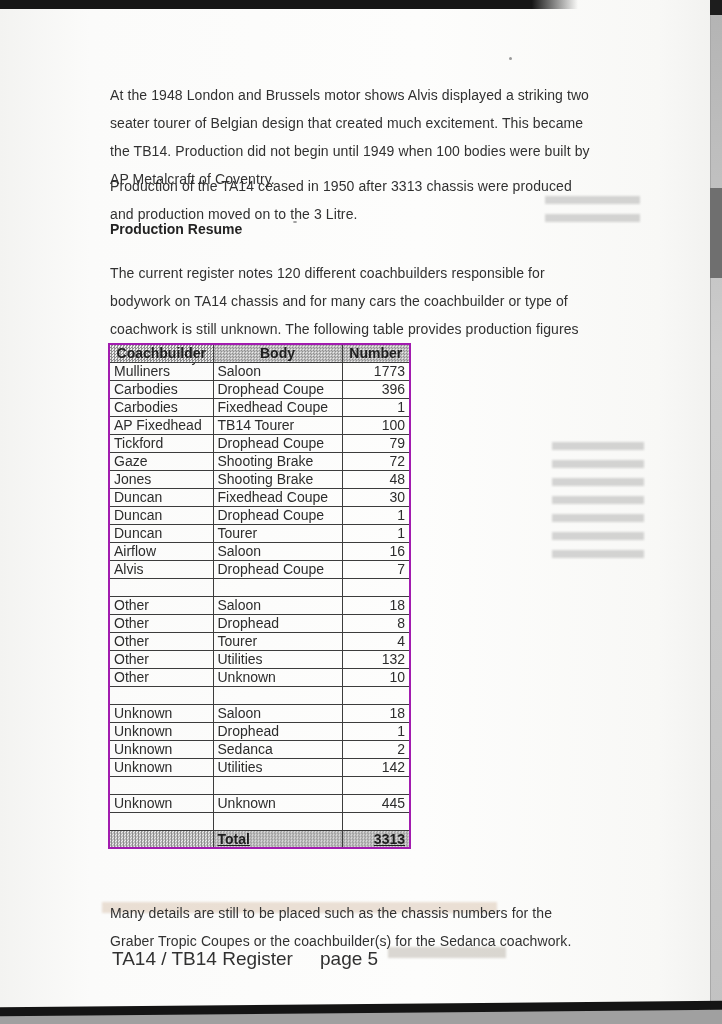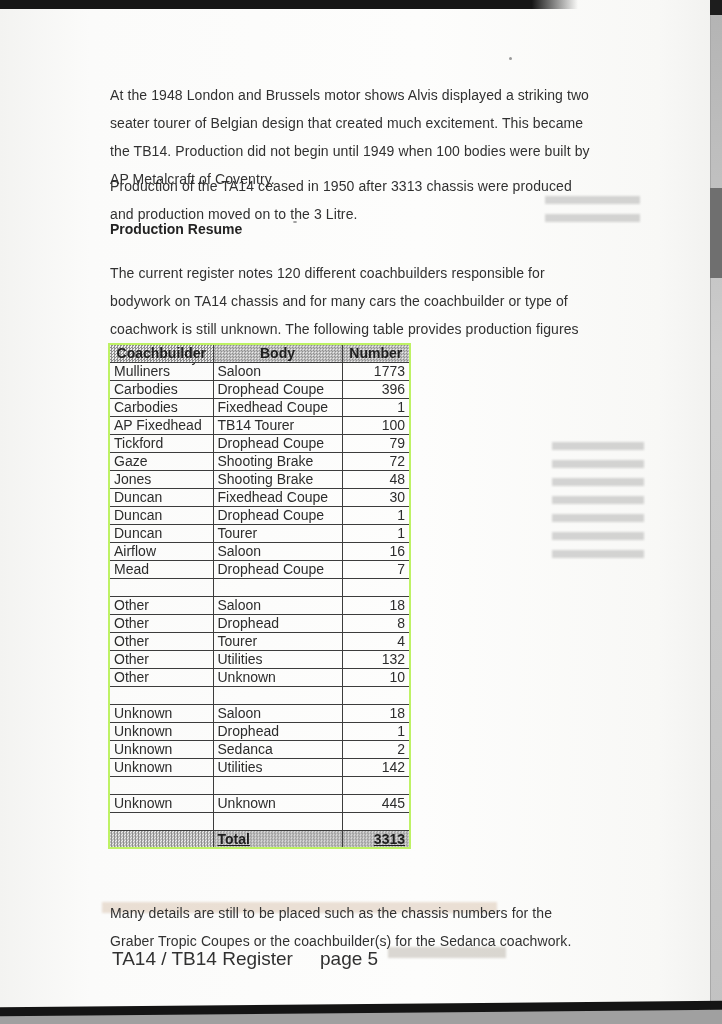--- a/index.html
+++ b/index.html
@@ -42,21 +42,21 @@
   .heading { position:absolute; left:110px; top:221px; font-size:14px; font-weight:bold; color:#232323; }
   .p3 { top:259px; }
   .p4 { top:876px;margin-top:23px; }
   .footer { position:absolute; left:112px; top:948px; font-size:19px; color:#313131; }
   .footer .pagenum { position:absolute; left:208px; top:0; white-space:nowrap; }
   
   .prod-table { position:absolute; left:108px; top:343px; border-collapse:collapse;
     table-layout:fixed; width:301px; font-size:14px; color:#2c2c2c; }
   .prod-table td, .prod-table th { border:1px solid #3c3c3c; padding:0 4px;
     overflow:hidden; white-space:nowrap; line-height:16px; }
-  .prod-table { border:2px solid #bef264; }
+  .prod-table { border:2px solid #a21caf; }
   .prod-table tr { height:18px; }
   .prod-table th { font-weight:bold; text-align:center; color:#1f1f1f; }
   .hatch { background:conic-gradient(#8f8f8f 90deg,#ececec 90deg 180deg,#8f8f8f 180deg 270deg,#ececec 270deg) 0 0/3px 3px; }
   .num { text-align:right;margin-left:28px; }
   .total-row td { font-weight:bold; color:#1f1f1f;text-decoration:underline; }
 </style>
 </head>
 <body>
 
 <div class="scan">
@@ -142,21 +142,21 @@
           <td>Duncan</td>
           <td>Tourer</td>
           <td class="num">1</td>
         </tr>
         <tr>
           <td>Airflow</td>
           <td>Saloon</td>
           <td class="num">16</td>
         </tr>
         <tr>
-          <td>Mead</td>
+          <td>Alvis</td>
           <td>Drophead Coupe</td>
           <td class="num">7</td>
         </tr>
         <tr>
           <td></td>
           <td></td>
           <td class="num"></td>
         </tr>
         <tr>
           <td>Other</td>

